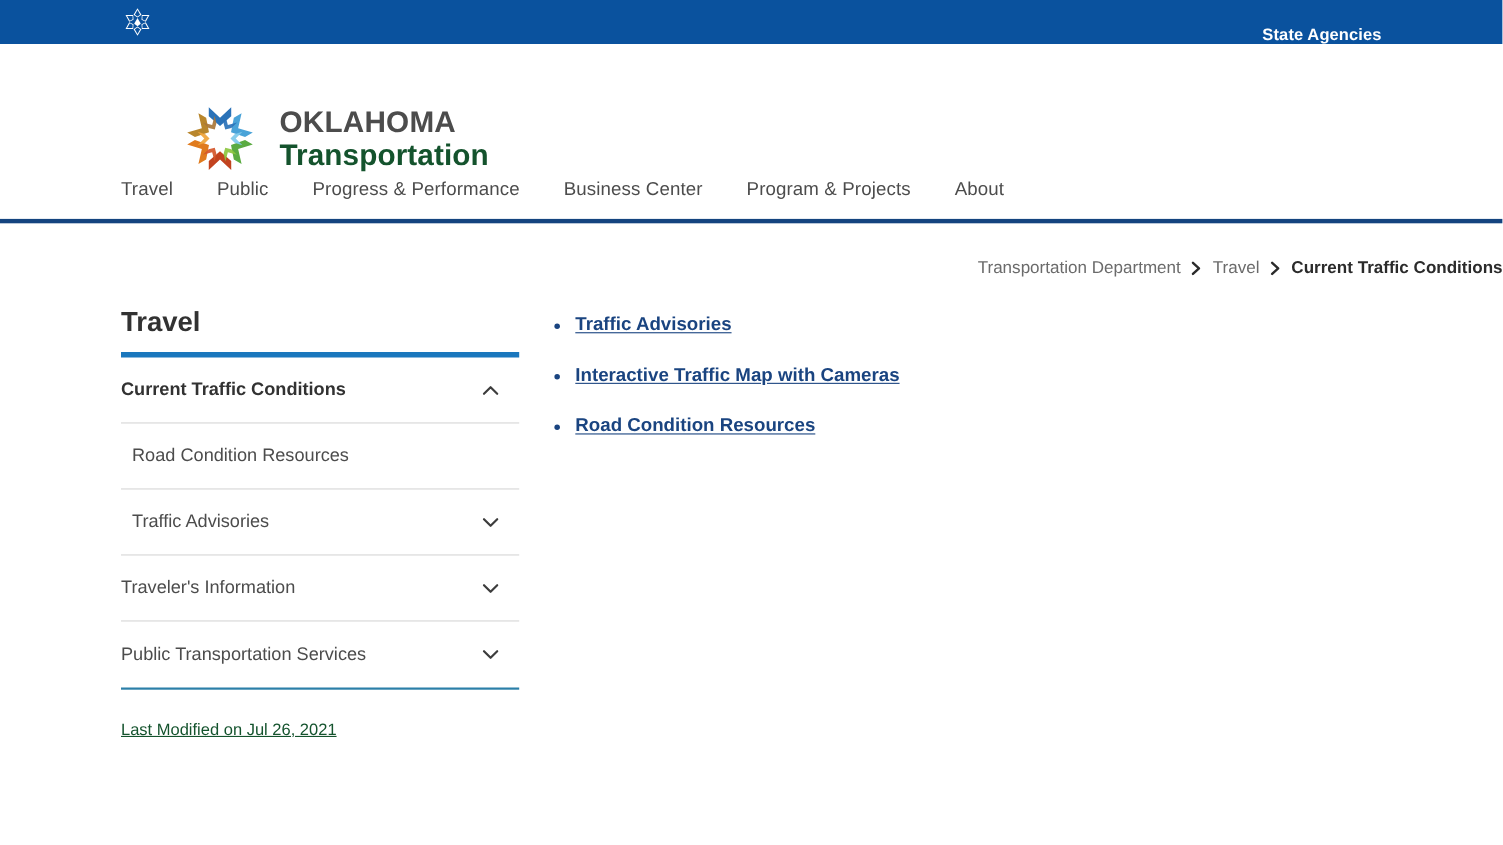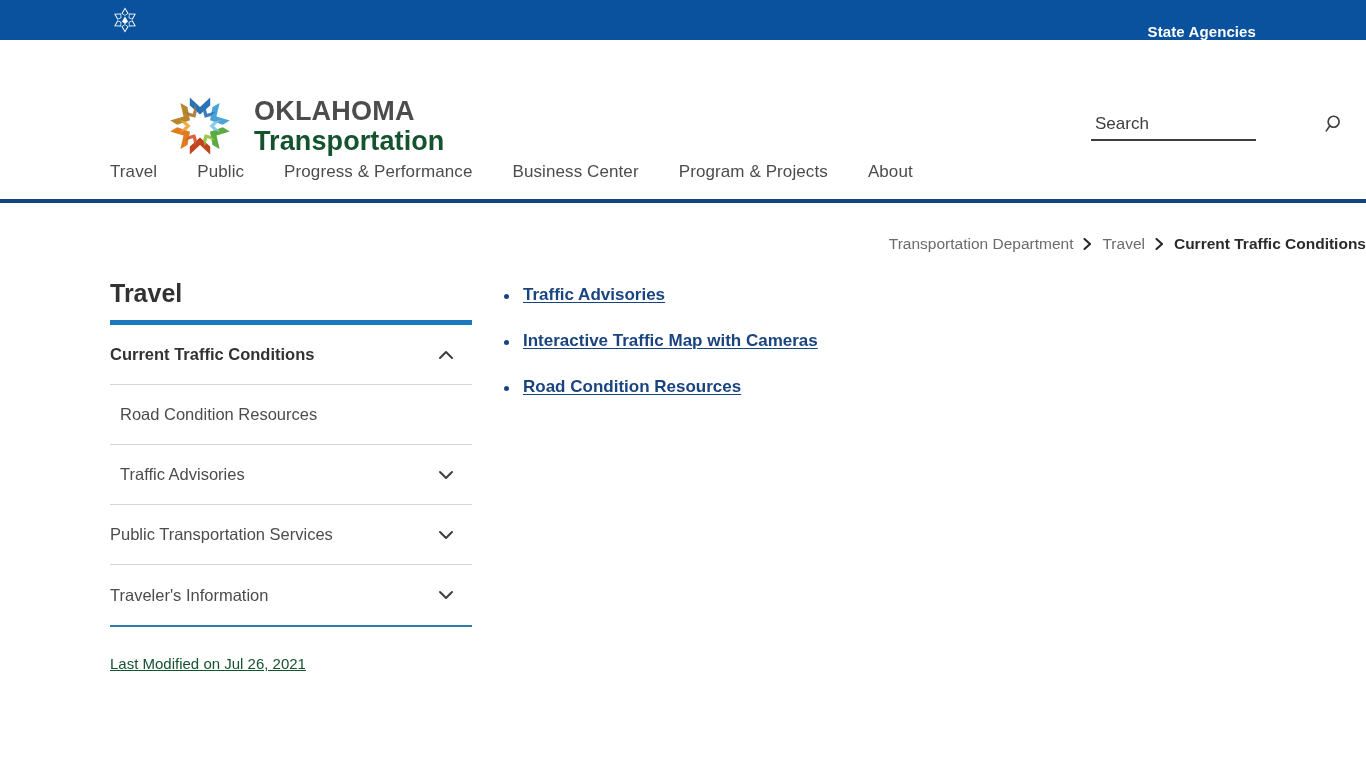--- a/index.html
+++ b/index.html
@@ -285,29 +285,20 @@
           </g>
         </g>
       </svg>
     </span>
     <span class="brand-wordmark">
       <span class="brand-line1">OKLAHOMA</span>
       <span class="brand-line2">Transportation</span>
     </span>
   </div>
 
-  <div class="search-wrap">
-    <input class="search-input" type="text" placeholder="Search" style="">
-    <button class="search-btn">
-      <svg width="22" height="22" viewBox="0 0 24 24" fill="none" stroke="#3d3d3d" stroke-width="1.8">
-        <circle cx="10.5" cy="9.5" r="6"></circle>
-        <line x1="6.2" y1="14.2" x2="2.5" y2="19.5" stroke-linecap="round"></line>
-      </svg>
-    </button>
-  </div>
 </div>
 
 <nav class="mainnav">
   <span class="nav-item">Travel</span>
   <span class="nav-item">Public</span>
   <span class="nav-item">Progress &amp; Performance</span>
   <span class="nav-item">Business Center</span>
   <span class="nav-item">Program &amp; Projects</span>
   <span class="nav-item">About</span>
 </nav>
@@ -353,30 +344,30 @@
       <div class="side-item sub">
         <span class="side-label">Traffic Advisories</span>
         <span class="chev">
           <svg width="16" height="10" viewBox="0 0 16 10" fill="none" stroke="#3d3d3d" stroke-width="2" stroke-linecap="round" stroke-linejoin="round">
               <polyline points="2,2 8,8 14,2"></polyline>
             </svg>
         </span>
       </div>
 
       <div class="side-item">
-        <span class="side-label">Public Transportation Services</span>
+        <span class="side-label">Traveler's Information</span>
         <span class="chev">
           <svg width="16" height="10" viewBox="0 0 16 10" fill="none" stroke="#3d3d3d" stroke-width="2" stroke-linecap="round" stroke-linejoin="round">
               <polyline points="2,2 8,8 14,2"></polyline>
             </svg>
         </span>
       </div>
 
       <div class="side-item">
-        <span class="side-label">Traveler's Information</span>
+        <span class="side-label">Public Transportation Services</span>
         <span class="chev">
           <svg width="16" height="10" viewBox="0 0 16 10" fill="none" stroke="#3d3d3d" stroke-width="2" stroke-linecap="round" stroke-linejoin="round">
               <polyline points="2,2 8,8 14,2"></polyline>
             </svg>
         </span>
       </div>
 
     </div>
 
     <div class="last-modified">Last Modified on Jul 26, 2021</div>

